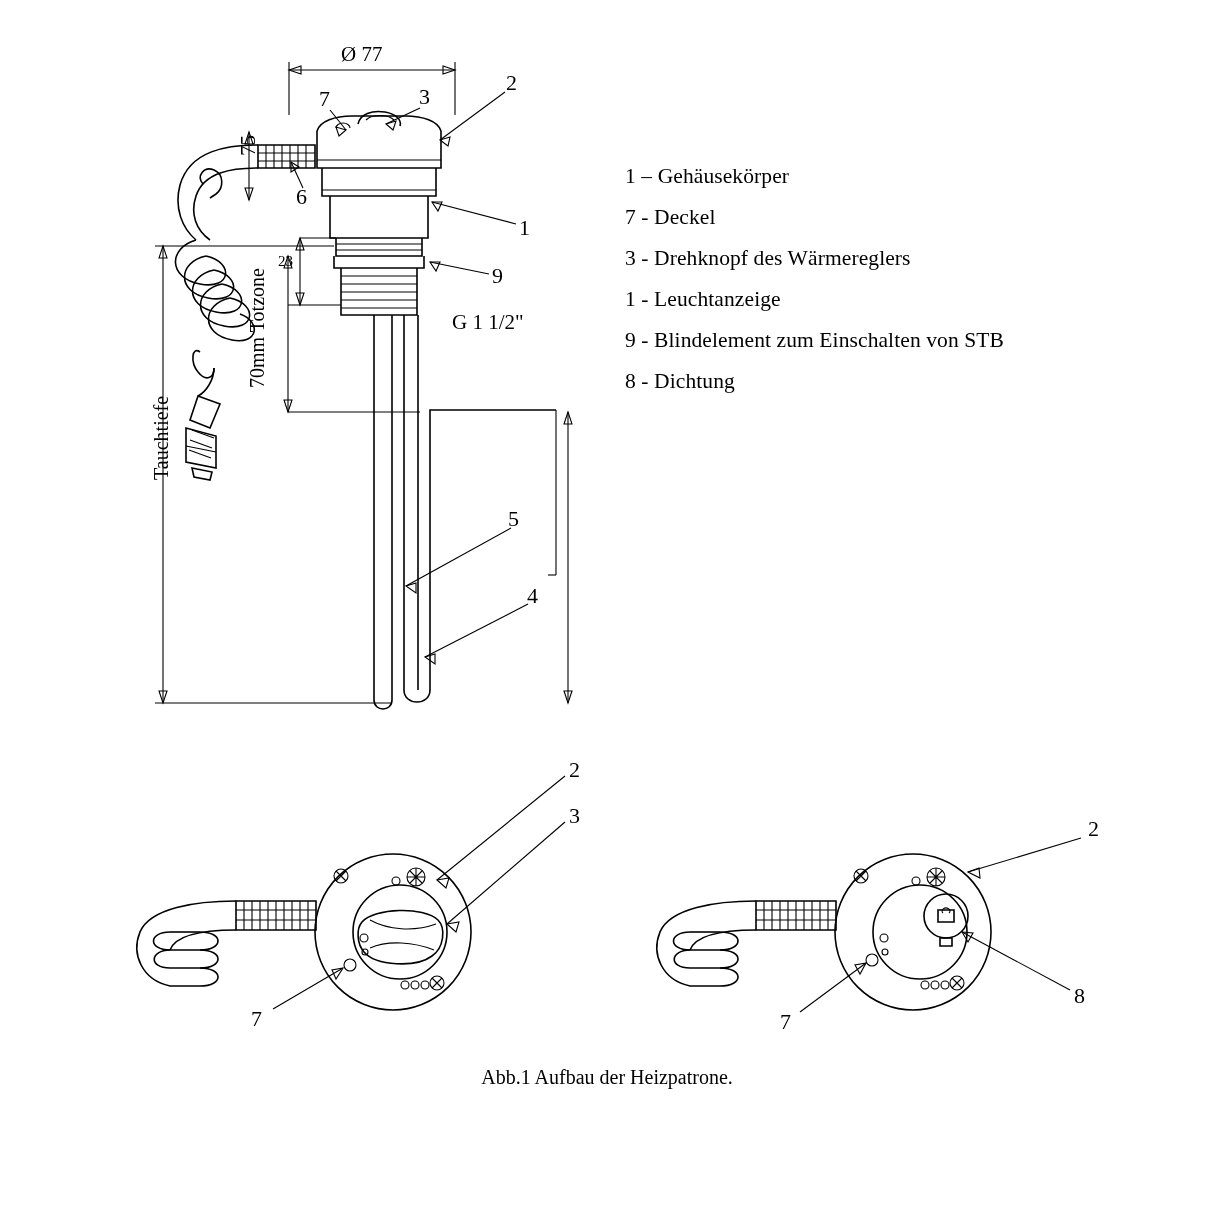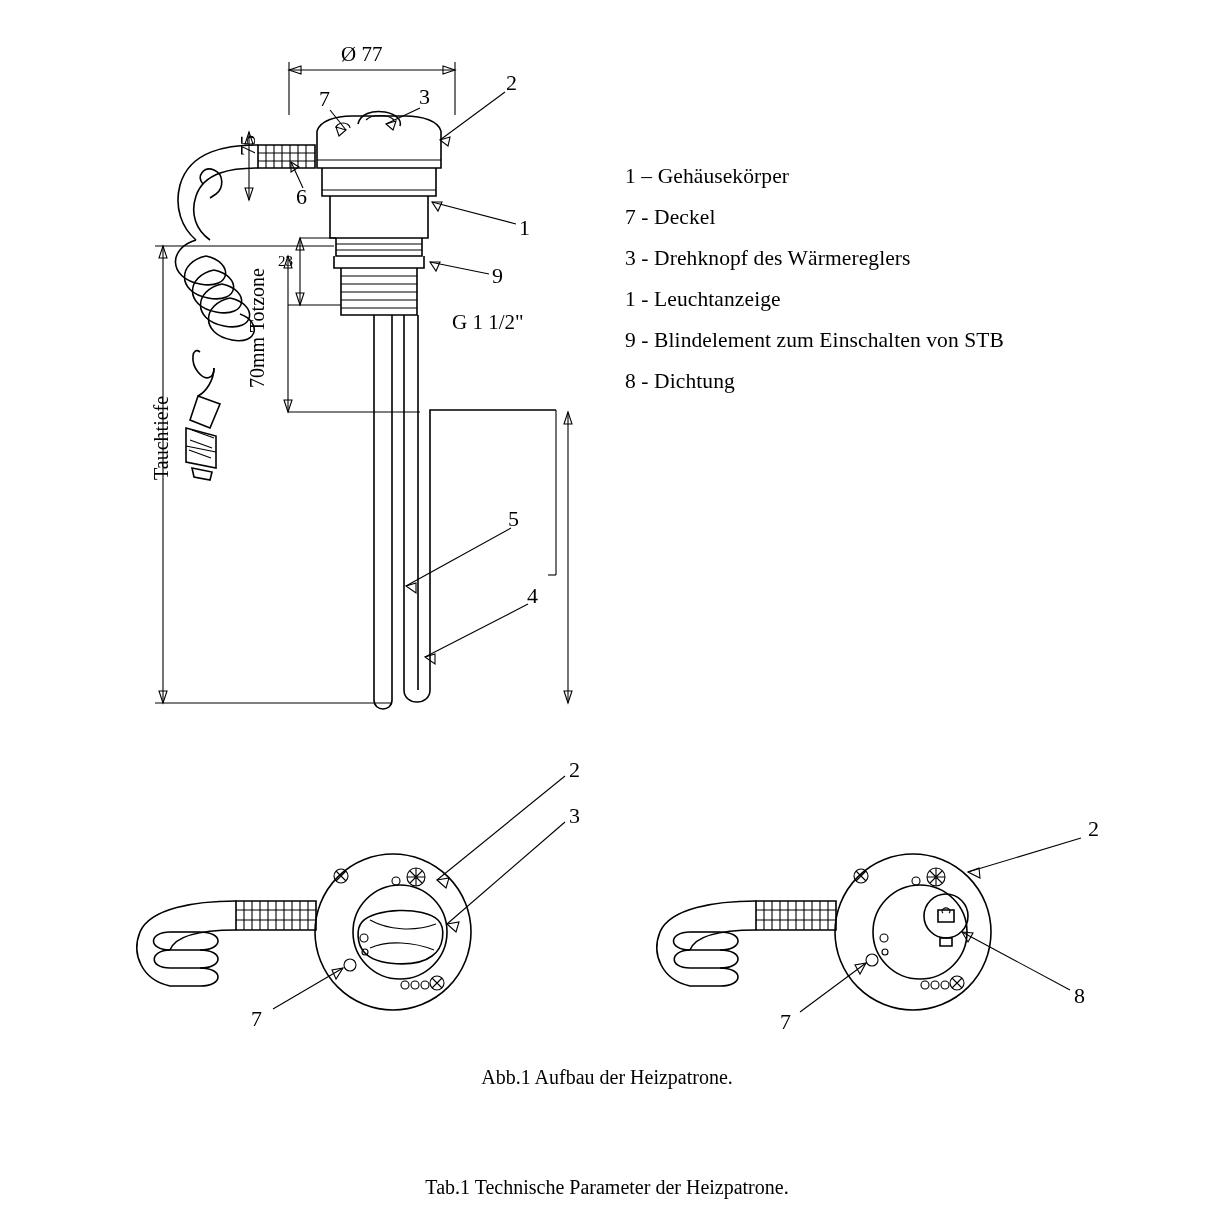--- a/index.html
+++ b/index.html
@@ -324,15 +324,14 @@
   <div class="legend">
     <div class="legend-item">1 – Gehäusekörper</div>
     <div class="legend-item">7 - Deckel</div>
     <div class="legend-item">3 - Drehknopf des Wärmereglers</div>
     <div class="legend-item">1 - Leuchtanzeige</div>
     <div class="legend-item">9 - Blindelement zum Einschalten von STB</div>
     <div class="legend-item">8 - Dichtung</div>
   </div>
 
   <div class="caption-fig">Abb.1 Aufbau der Heizpatrone.</div>
-  <div class="caption-tab">Tab.1 Technische Parameter der Heizpatrone.</div>
 
 </div>
 
 </body></html>

